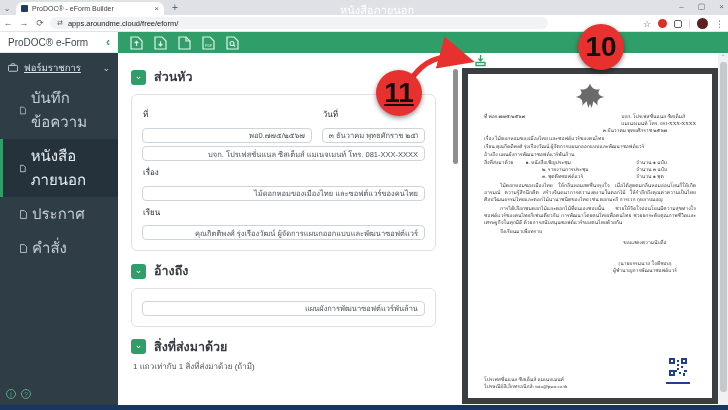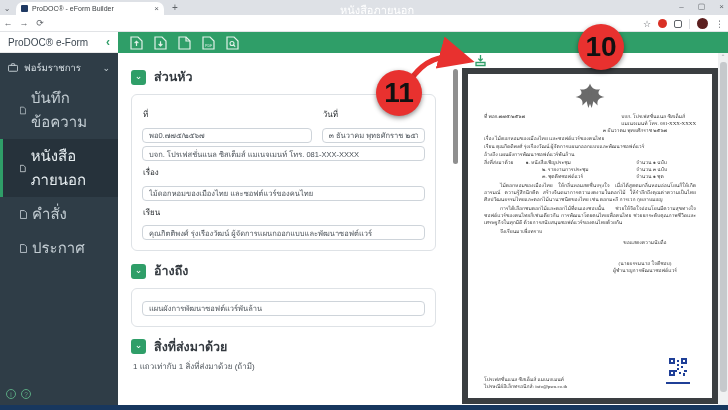--- a/index.html
+++ b/index.html
@@ -35,21 +35,21 @@
   .avatar { width:11px; height:11px; border-radius:50%; background:#5c1f1f; }
   .kebab { font-size:9px; color:#5f6368; }
 
   
   .sb-header { position:absolute; left:0; top:32px; width:118px; height:21px; background:#fff;
     border-bottom:1px solid #e8e8e8; display:flex; align-items:center; padding:0 8px; }
   .sb-header .t { font-size:10px; color:#3d4852; flex:1; }
   .sb-collapse { font-size:12px; color:#2f9e68; font-weight:bold; }
   .sidebar { position:absolute; left:0; top:53px; width:118px; height:352px; background:#2f3d47; }
   .sb-group { display:flex; align-items:center; gap:6px; padding:7px 8px 6px 8px; color:#dbe3e8; font-size:9.5px; }
-  .sb-group .lbl { flex:1; white-space:nowrap; overflow:hidden; }
+  .sb-group .lbl { flex:1; white-space:nowrap; overflow:hidden;text-decoration:underline; }
   .sb-chev { font-size:9px; color:#c3ced4; }
   .sb-item { display:flex; align-items:center; gap:5px; padding:5px 6px 5px 17px; color:#c2ccd2;
     font-size:15px; border-left:3px solid transparent; }
   .sb-item.active { background:#26323b; border-left-color:#2f9e68; color:#e6edf0; }
   .sb-bottom { position:absolute; left:6px; bottom:6px; display:flex; gap:5px; }
   .round-ic { width:10px; height:10px; border:1px solid #5aa882; border-radius:50%;
     color:#5aa882; font-size:6.5px; text-align:center; line-height:9px; }
 
   
   .toolbar { position:absolute; left:118px; top:32px; width:610px; height:21px; background:#2f9e68;
@@ -64,21 +64,21 @@
   .section-head { display:flex; align-items:center; gap:8px; margin:10px 0 7px 0; }
   .section-head:first-child { margin-top:2px; }
   .chev-btn { width:15px; height:15px; background:#2f9e68; border-radius:3px; color:#fff;
     font-size:9px; text-align:center; line-height:13px; }
   .section-title { font-size:12.5px; font-weight:bold; color:#343a40; }
   .section-sub { font-size:8px; color:#495057; margin:-4px 0 4px 2px; }
   .card { border:1px solid #dee2e6; border-radius:6px; padding:8px 10px 10px 10px; margin-bottom:4px; }
   .f-label { font-size:8px; color:#212529; margin:5px 0 3px 1px; }
   .f-input { width:100%; height:15px; border:1px solid #ced4da; border-radius:4px;
     font-size:7.5px; color:#495057; padding:0 6px; background:#fff; outline:none;
-    font-family:"Liberation Sans", sans-serif; }
+    font-family:"Liberation Sans", sans-serif;text-align:right; }
   .f-row { display:flex; gap:10px; }
   .f-col1 { flex:0 0 60%; } .f-col2 { flex:1; }
 
   .form-scroll { position:absolute; left:452px; top:55px; width:7px; height:348px; }
   .fs-arrow { font-size:5px; color:#8a8a8a; text-align:center; line-height:6px; }
   .fs-thumb { position:absolute; left:1px; top:14px; width:5px; height:95px; background:#8f8f8f; border-radius:3px; }
 
   
   .preview-top { position:absolute; left:462px; top:53px; width:256px; height:15px; background:#fff; }
   .dl-icon { position:absolute; left:12px; top:1px; width:13px; height:13px; }
@@ -106,21 +106,21 @@
   .ps-arrow { font-size:6px; color:#9aa0a6; text-align:center; line-height:8px; }
   .ps-thumb { position:absolute; left:1.5px; top:9px; width:7px; height:330px; background:#c6c9cc; border-radius:3px; }
 
   .bottom-edge { position:absolute; left:0; bottom:0; width:728px; height:5px; background:#17375e; }
 
   
   .anno-circle { position:absolute; width:46px; height:46px; border-radius:50%; background:#e8312f;
     color:#111; font-weight:bold; font-size:28px; display:flex; align-items:center; justify-content:center;
     box-shadow:0 2px 5px rgba(0,0,0,.45); z-index:60; }
   .anno-10 { left:578px; top:24px; }
-  .anno-11 { left:376px; top:70px; }
+  .anno-11 { left:376px; top:70px;text-decoration:underline; }
   .anno-arrow { position:absolute; left:0; top:0; z-index:55; pointer-events:none; }
 </style>
 </head>
 <body>
 
 <div class="stage">
 
   <div class="tabstrip">
     <div class="tab-search">⌄</div>
     <div class="tab">
@@ -133,20 +133,24 @@
       <span>–</span>
       <span>▢</span>
       <span>×</span>
     </div>
   </div>
 
   <div class="urlbar">
     <div class="nav-ic">←</div>
     <div class="nav-ic">→</div>
     <div class="nav-ic">⟳</div>
+    <div class="omnibox">
+      <span class="omni-ic">⇄</span>
+      <span class="url-text">apps.aroundme.cloud/free/eform/</span>
+    </div>
   </div>
   <div class="urlbar-right">
     <span class="star">☆</span>
     <span class="ext-red"></span>
     <span class="ext-sq"></span>
     <span class="chrome-divider"></span>
     <span class="avatar"></span>
     <span class="kebab">⋮</span>
   </div>
 
@@ -172,27 +176,27 @@
     <div class="sb-item active">
       <svg width="7" height="9" viewBox="0 0 8 10">
           <path d="M0.5 0.5 h4.5 l2.5 2.5 v6.5 h-7 z" fill="none" stroke="#e6edf0" stroke-width="1"></path>
         </svg>
       <span>หนังสือภายนอก</span>
     </div>
     <div class="sb-item">
       <svg width="7" height="9" viewBox="0 0 8 10">
           <path d="M0.5 0.5 h4.5 l2.5 2.5 v6.5 h-7 z" fill="none" stroke="#c2ccd2" stroke-width="1"></path>
         </svg>
-      <span>คำสั่ง</span>
+      <span>ประกาศ</span>
     </div>
     <div class="sb-item">
       <svg width="7" height="9" viewBox="0 0 8 10">
           <path d="M0.5 0.5 h4.5 l2.5 2.5 v6.5 h-7 z" fill="none" stroke="#c2ccd2" stroke-width="1"></path>
         </svg>
-      <span>ประกาศ</span>
+      <span>คำสั่ง</span>
     </div>
     <div class="sb-bottom">
       <div class="round-ic">i</div>
       <div class="round-ic">?</div>
     </div>
   </div>
 
   <div class="toolbar">
     <svg class="tb-ic" viewBox="0 0 13 14">
         <path d="M1 1 h7 l4 4 v8 h-11 z" fill="none" stroke="#e3f2e9" stroke-width="1.2"></path>

